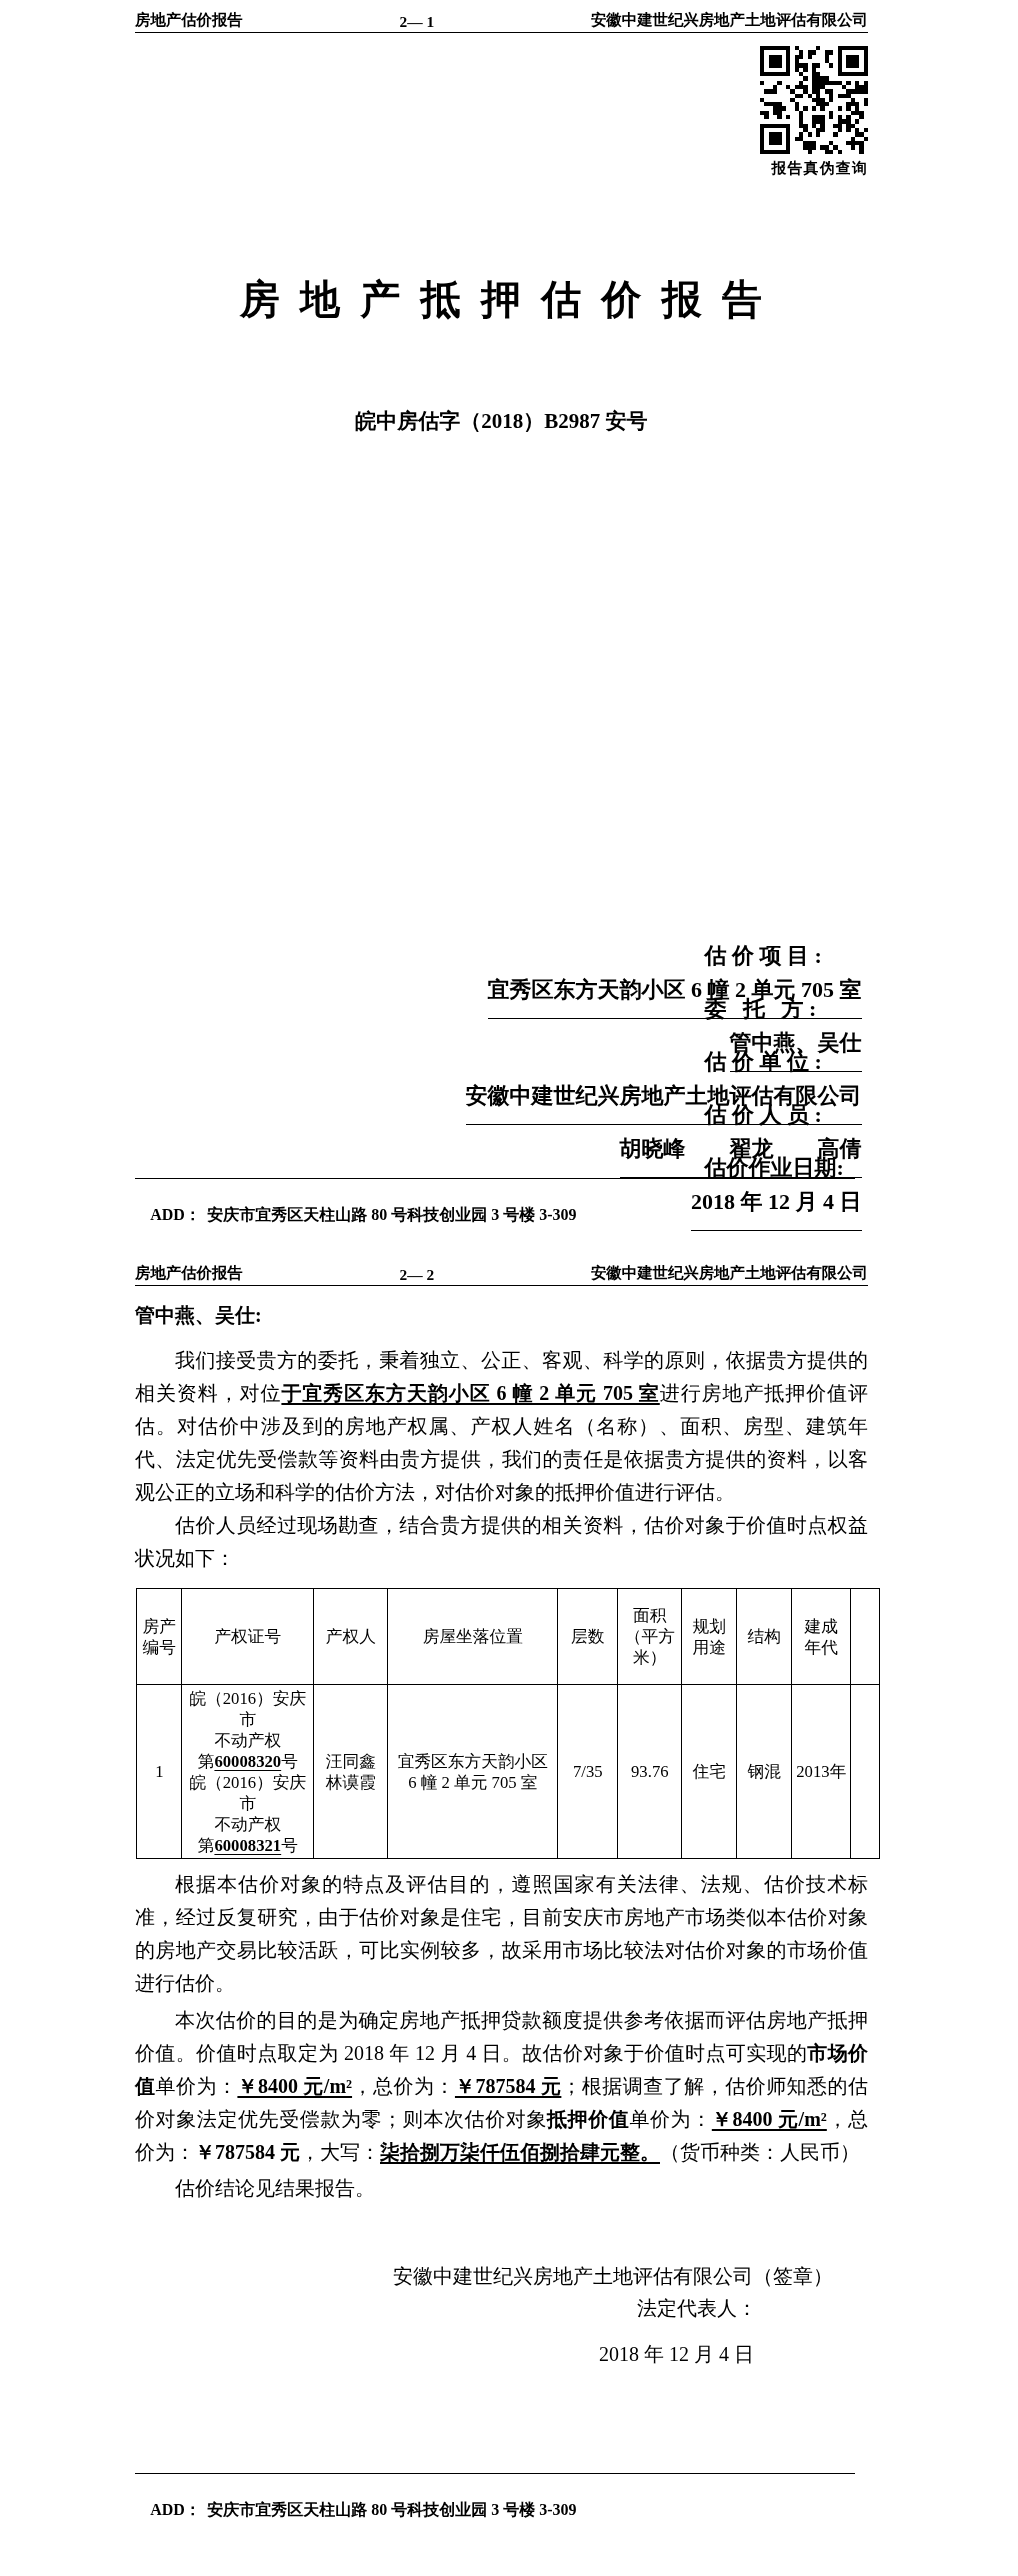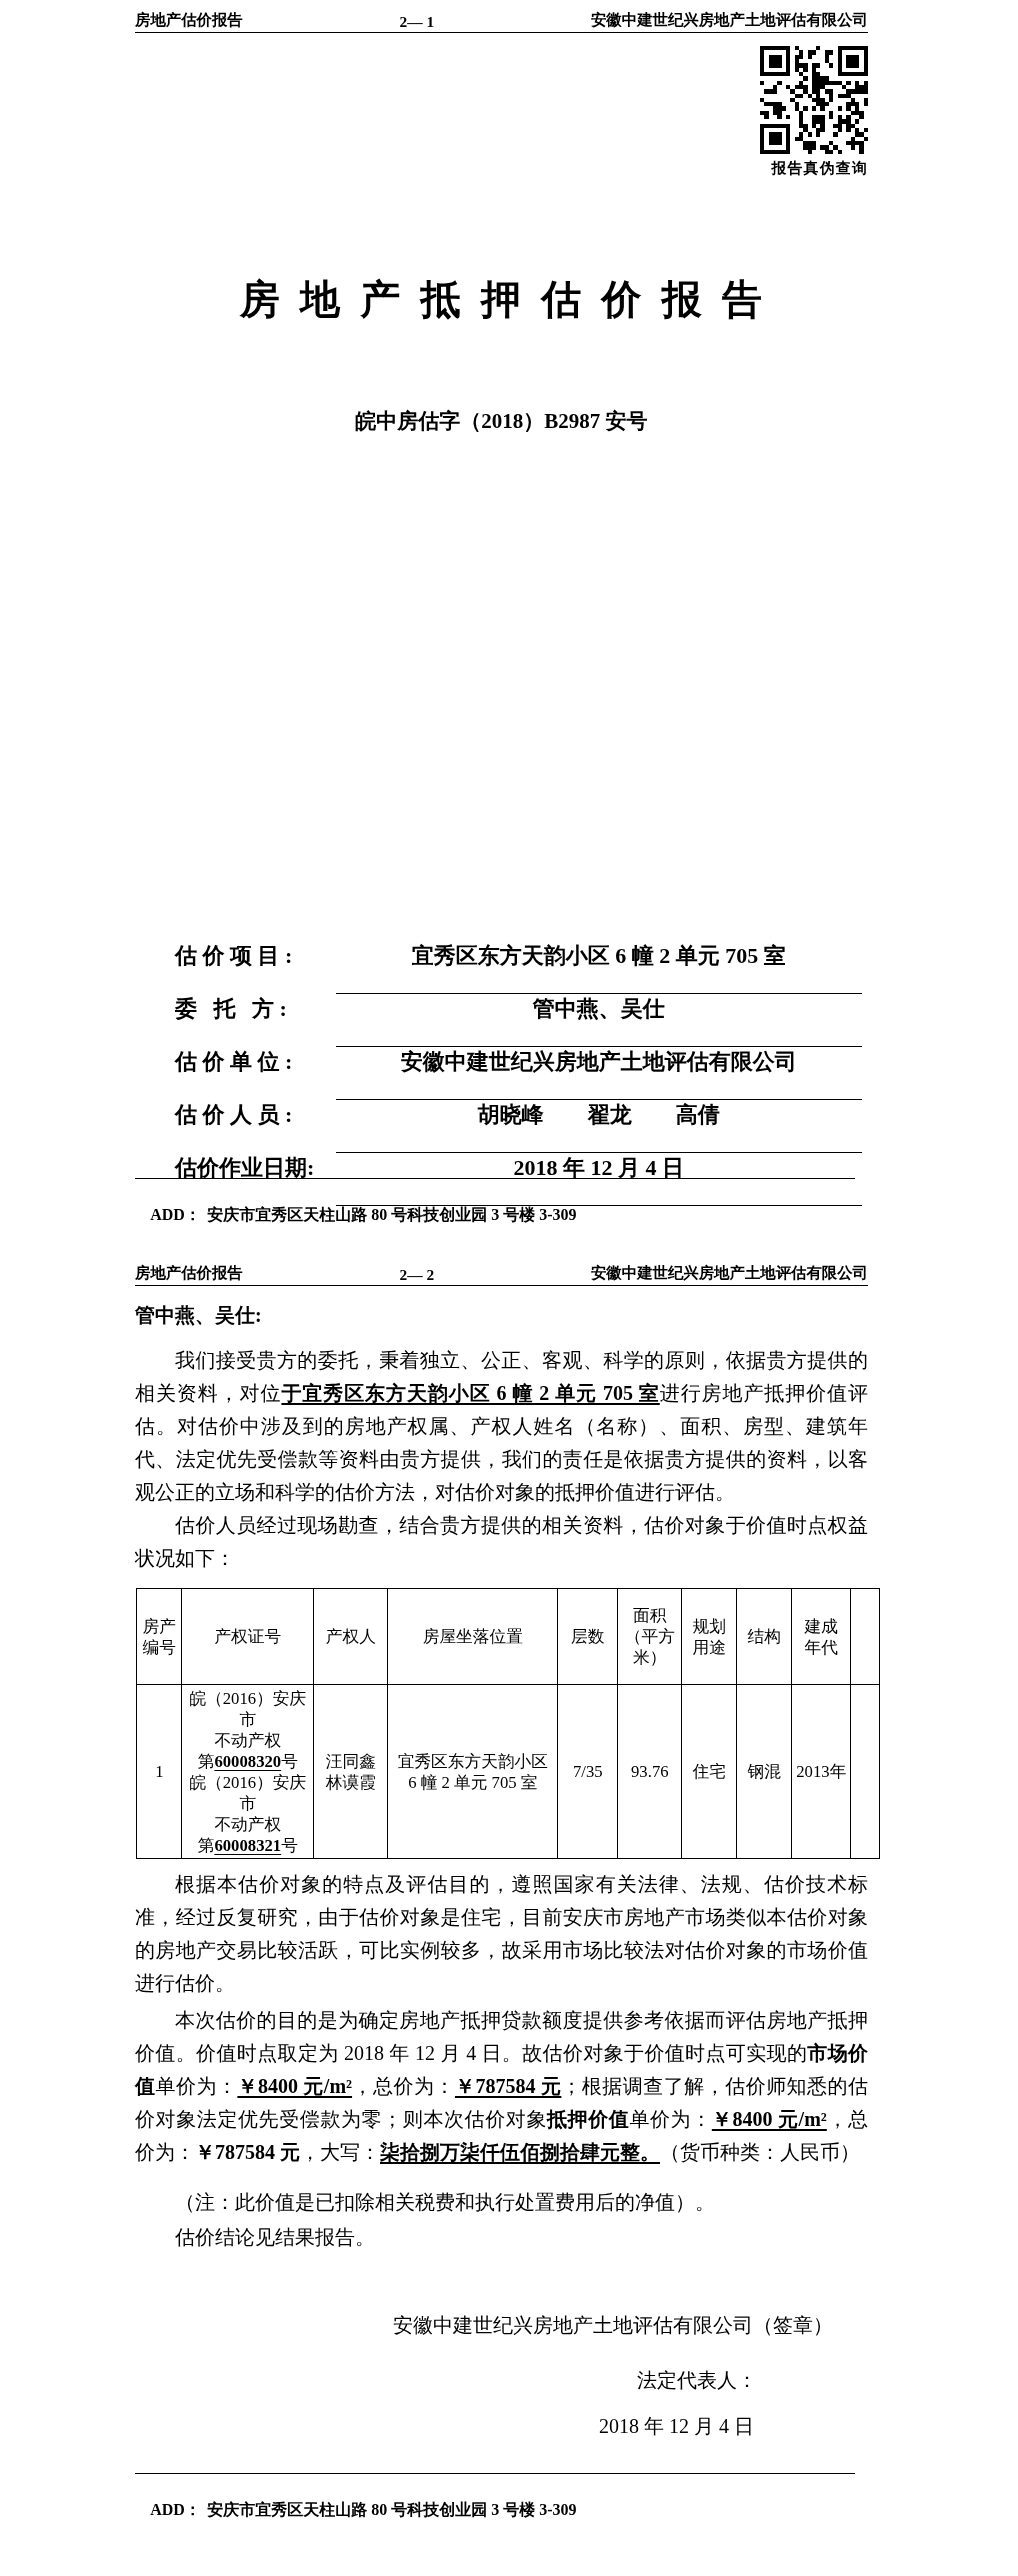--- a/index.html
+++ b/index.html
@@ -27,21 +27,21 @@
   .qr-caption { font-size: 14.8px; font-weight: bold; margin-top: 5.1px; letter-spacing: 1.3px; white-space: nowrap; text-align: right; }
 
   .cover-title {
     margin-top: 239px; text-align: center;
     font-size: 40px; font-weight: bold; white-space: pre;
     word-spacing: 7.7px; letter-spacing: 1.3px;
   }
   .cover-subtitle { margin-top: 80px; text-align: center; font-size: 21px; font-weight: bold; }
 
   .cover-fields { margin-top: 506px; margin-left: 40px; margin-right: 6.4px; }
-  .f-row { display: flex; height: 53px; }
+  .f-row { display: flex; align-items: flex-end; height: 53px; flex-direction: column; }
   .f-label { font-size: 22px; font-weight: bold; white-space: pre; width: 157px; flex-shrink: 0; padding-bottom: 3.9px; }
   .f-value {
     flex: 1; text-align: center; font-size: 22px; font-weight: bold;
     border-bottom: 1.9px solid #000; padding-bottom: 13px; margin-left: 3.9px; white-space: pre;
   }
 
   .page-footer {
     position: absolute; left: 135px; right: 164px;
     border-top: 1.9px solid #000; padding-top: 7.7px;
     font-size: 16px; font-weight: bold; white-space: pre;
@@ -69,21 +69,21 @@
   .apex-table th, .apex-table td {
     border: 1.3px solid #000; text-align: center; vertical-align: middle;
     font-size: 16.7px; line-height: 21px; padding: 2.6px 1.9px; font-weight: normal;
     overflow: hidden;
   }
   .apex-table th { white-space: pre-line; height: 96px; }
   .apex-table td { height: 126px; }
 
   .sig-block { font-size: 20px; }
   .sig-company { margin-top: 58px; text-align: right; padding-right: 35px; }
-  .sig-rep { margin-top: 28px; padding-left: 502px; }
+  .sig-rep { margin-top: 5px; padding-left: 502px; }
   .sig-date { margin-top: 19px; padding-left: 464px; }
 </style>
 </head>
 <body>
 
 <div class="page page-1">
 
   <div class="doc-header">
     <span>房地产估价报告</span>
     <span>2— 1</span>
@@ -392,21 +392,20 @@
         <td>2013年</td>
         <td></td>
       </tr>
     </tbody>
   </table>
 
   <p class="para para-3">根据本估价对象的特点及评估目的，遵照国家有关法律、法规、估价技术标准，经过反复研究，由于估价对象是住宅，目前安庆市房地产市场类似本估价对象的房地产交易比较活跃，可比实例较多，故采用市场比较法对估价对象的市场价值进行估价。</p>
 
   <p class="para para-4"><span>本次估价的目的是为确定房地产抵押贷款额度提供参考依据而评估房地产抵押价值。价值时点取定为 2018 年 12 月 4 日。故估价对象于价值时点可实现的</span><span class="b">市场价值</span><span>单价为：</span><span class="bu">￥8400 元/m²</span><span>，总价为：</span><span class="bu">￥787584 元</span><span>；根据调查了解，估价师知悉的估价对象法定优先受偿款为零；则本次估价对象</span><span class="b">抵押价值</span><span>单价为：</span><span class="bu">￥8400 元/m²</span><span>，总价为：</span><span class="b">￥787584 元</span><span>，大写：</span><span class="bu">柒拾捌万柒仟伍佰捌拾肆元整。</span><span>（货币种类：人民币）</span></p>
 
-  <p class="para para-5">（注：此价值是已扣除相关税费和执行处置费用后的净值）。</p>
 
   <p class="para para-6">估价结论见结果报告。</p>
 
   <div class="sig-block">
     <div class="sig-company">安徽中建世纪兴房地产土地评估有限公司（签章）</div>
     <div class="sig-rep">法定代表人：</div>
     <div class="sig-date">2018 年 12 月 4 日</div>
   </div>
 
   <div class="page-footer">

